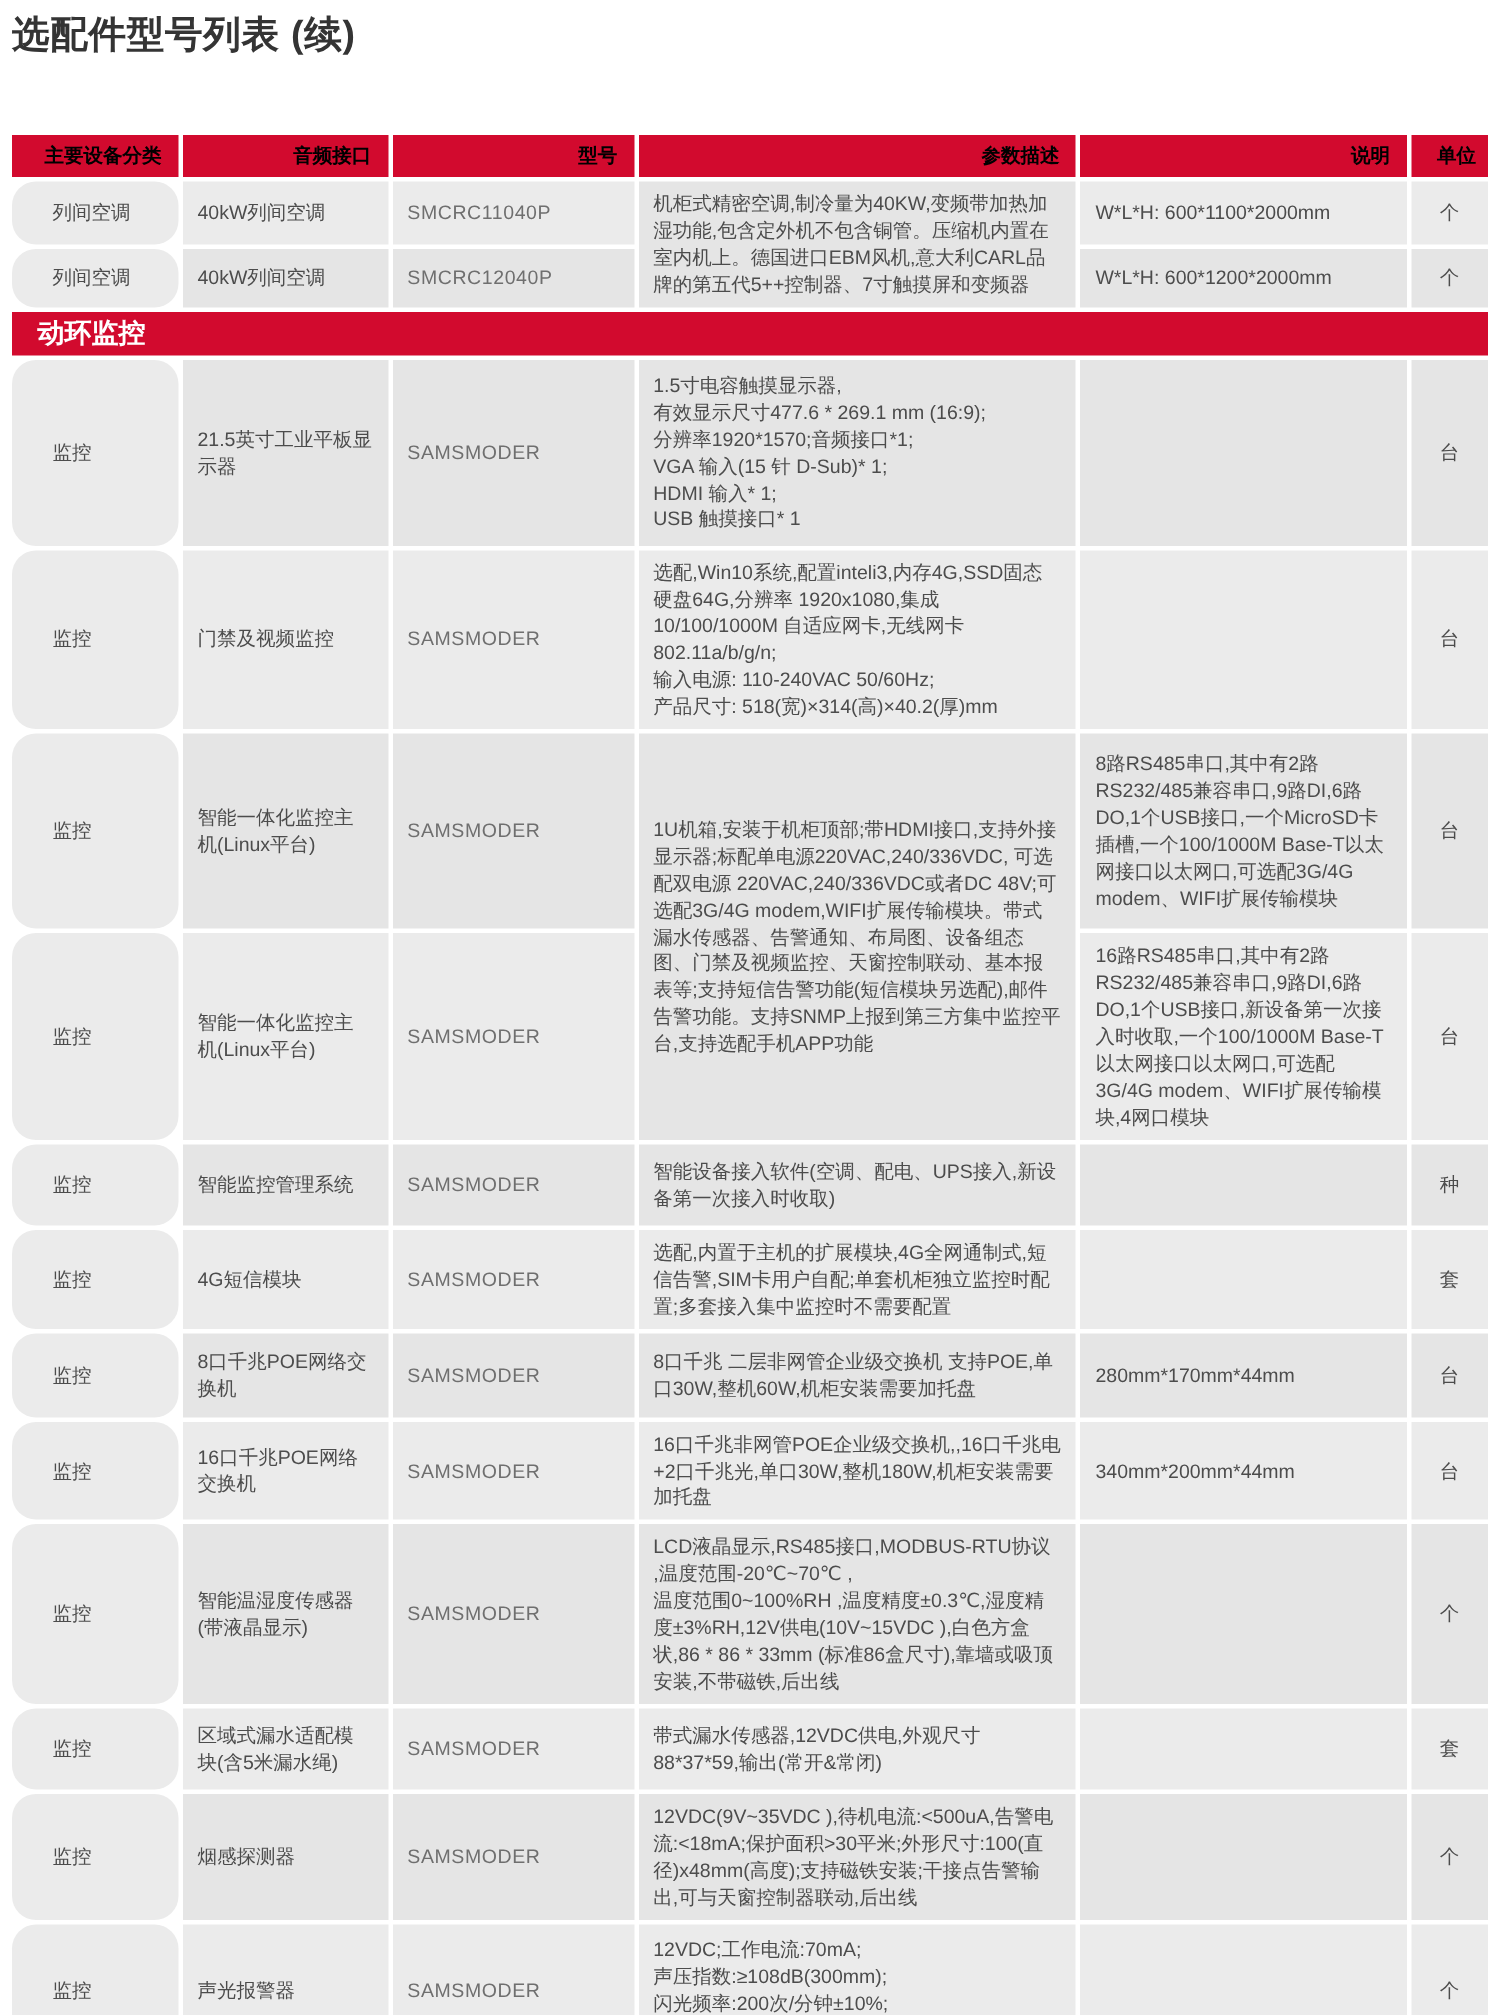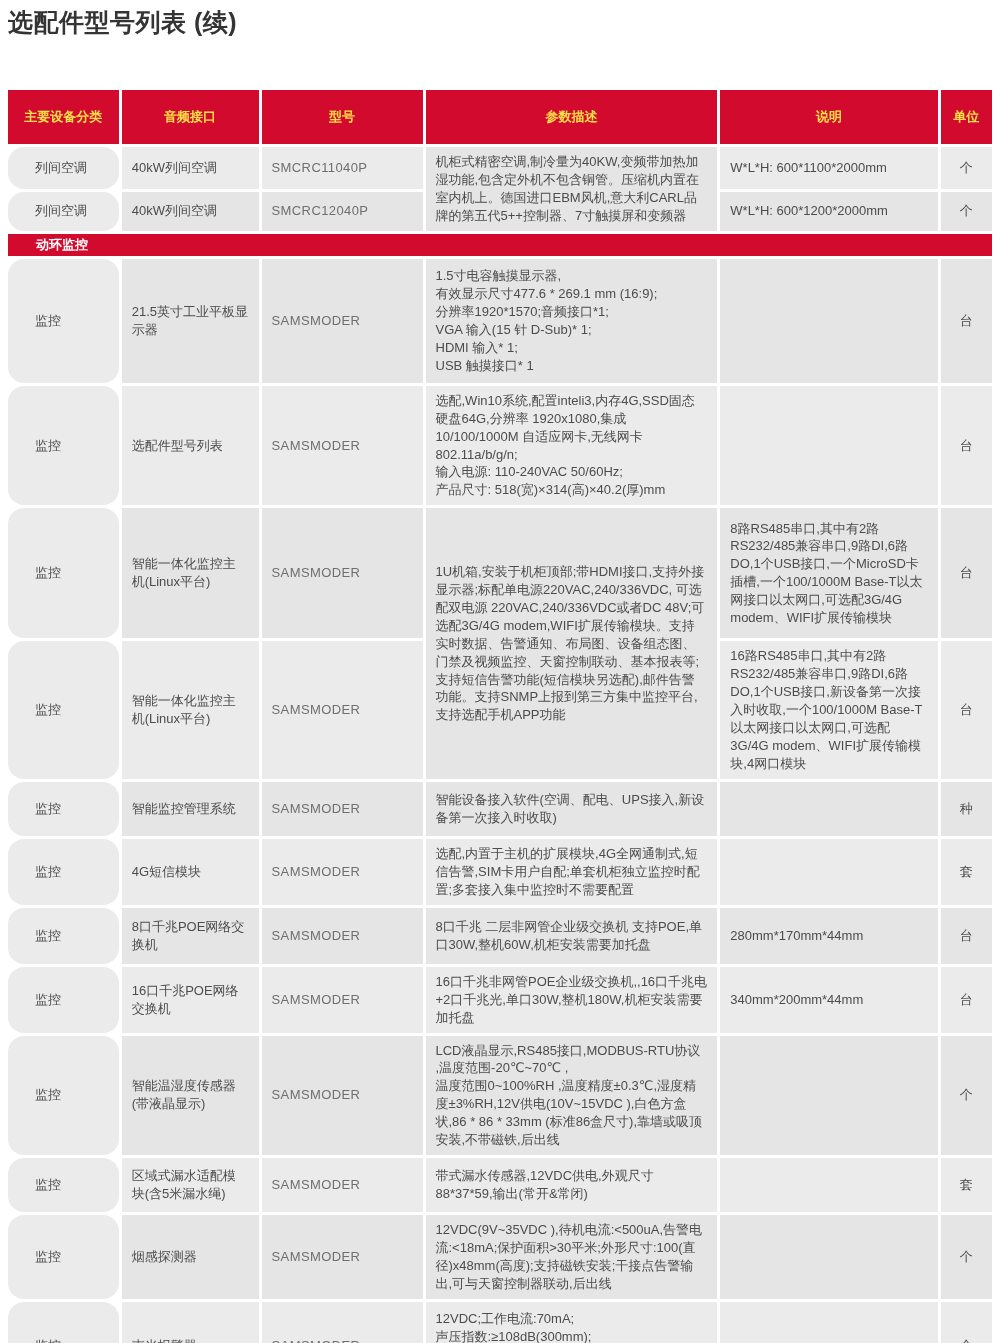--- a/index.html
+++ b/index.html
@@ -25,51 +25,51 @@
   }
   table.spec{
     border-collapse:separate;
     border-spacing:3px;
     table-layout:fixed;
     width:990px;
     margin:48px 0 0 5px;
   }
   th{
     background:var(--accent-red);
-    color:#fde047;
+    color:#000000;
     font-size:13px;
     font-weight:bold;
-    text-align:center;
+    text-align:right;
     padding:3px 11px;
     height:20px;
     white-space:nowrap;
   }
   td{
     font-size:13px;
     line-height:1.38;
     vertical-align:middle;
     padding:6px 10px;
     color:var(--text-dark);
     word-break:break-word;
   }
   td.gray{background:var(--cell-gray);}
   td.white{background:#e5e5e5;}
   td.section-bar{
     background:var(--accent-red);
     color:#ffffff;
     font-weight:bold;
-    font-size:13px;
+    font-size:18px;
     height:13px;
-    padding:2px 28px;
+    padding:2px 17px;
   }
   .col-cat{padding-left:27px;border-radius:16px;}
   .col-model{color:var(--text-model);letter-spacing:.4px;}
   .col-params{white-space:pre-line;}
   .col-unit{text-align:center;padding:6px 4px;}
-  th.col-unit-h{padding:18px 8px;}
+  th.col-unit-h{padding:5px 8px;}
 </style>
 </head>
 <body>
 
 <h1 class="page-title">选配件型号列表 (续)</h1>
 
 <table class="spec">
   <colgroup>
     <col style="width:110px">
       <col style="width:136px">
@@ -119,34 +119,34 @@
 分辨率1920*1570;音频接口*1;
 VGA 输入(15 针 D-Sub)* 1;
 HDMI 输入* 1;
 USB 触摸接口* 1</td>
       <td class="white"></td>
       <td class="white col-unit">台</td>
     </tr>
 
     <tr style="height:112px">
       <td class="gray col-cat">监控</td>
-      <td class="gray">选配件型号列表</td>
+      <td class="gray">门禁及视频监控</td>
       <td class="gray col-model">SAMSMODER</td>
       <td class="gray col-params">选配,Win10系统,配置inteli3,内存4G,SSD固态硬盘64G,分辨率 1920x1080,集成10/100/1000M 自适应网卡,无线网卡802.11a/b/g/n;
 输入电源: 110-240VAC 50/60Hz;
 产品尺寸: 518(宽)×314(高)×40.2(厚)mm</td>
       <td class="gray"></td>
       <td class="gray col-unit">台</td>
     </tr>
 
     <tr style="height:130px">
       <td class="gray col-cat">监控</td>
       <td class="white">智能一体化监控主机(Linux平台)</td>
       <td class="white col-model">SAMSMODER</td>
-      <td class="white col-params" rowspan="2">1U机箱,安装于机柜顶部;带HDMI接口,支持外接显示器;标配单电源220VAC,240/336VDC, 可选配双电源 220VAC,240/336VDC或者DC 48V;可选配3G/4G modem,WIFI扩展传输模块。支持实时数据、告警通知、布局图、设备组态图、门禁及视频监控、天窗控制联动、基本报表等;支持短信告警功能(短信模块另选配),邮件告警功能。支持SNMP上报到第三方集中监控平台,支持选配手机APP功能</td>
+      <td class="white col-params" rowspan="2">1U机箱,安装于机柜顶部;带HDMI接口,支持外接显示器;标配单电源220VAC,240/336VDC, 可选配双电源 220VAC,240/336VDC或者DC 48V;可选配3G/4G modem,WIFI扩展传输模块。带式漏水传感器、告警通知、布局图、设备组态图、门禁及视频监控、天窗控制联动、基本报表等;支持短信告警功能(短信模块另选配),邮件告警功能。支持SNMP上报到第三方集中监控平台,支持选配手机APP功能</td>
       <td class="white">8路RS485串口,其中有2路RS232/485兼容串口,9路DI,6路DO,1个USB接口,一个MicroSD卡插槽,一个100/1000M Base-T以太网接口以太网口,可选配3G/4G modem、WIFI扩展传输模块</td>
       <td class="white col-unit">台</td>
     </tr>
     <tr style="height:130px">
       <td class="gray col-cat">监控</td>
       <td class="gray">智能一体化监控主机(Linux平台)</td>
       <td class="gray col-model">SAMSMODER</td>
       <td class="gray">16路RS485串口,其中有2路RS232/485兼容串口,9路DI,6路DO,1个USB接口,新设备第一次接入时收取,一个100/1000M Base-T以太网接口以太网口,可选配3G/4G modem、WIFI扩展传输模块,4网口模块</td>
       <td class="gray col-unit">台</td>
     </tr>

